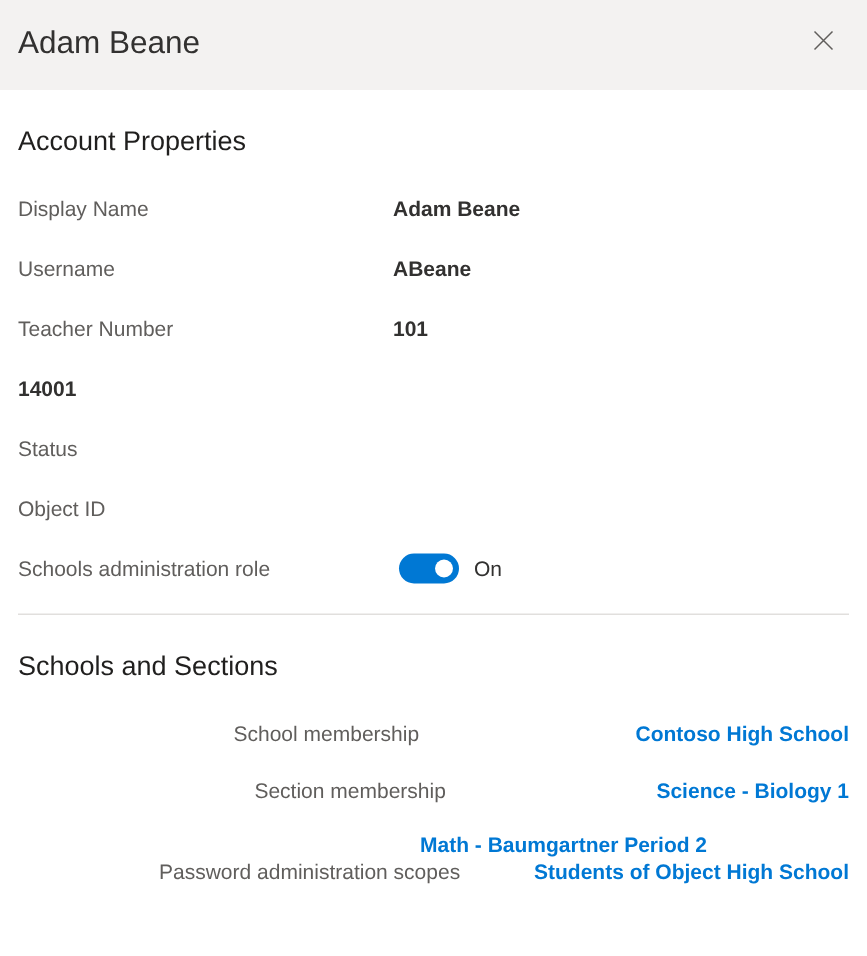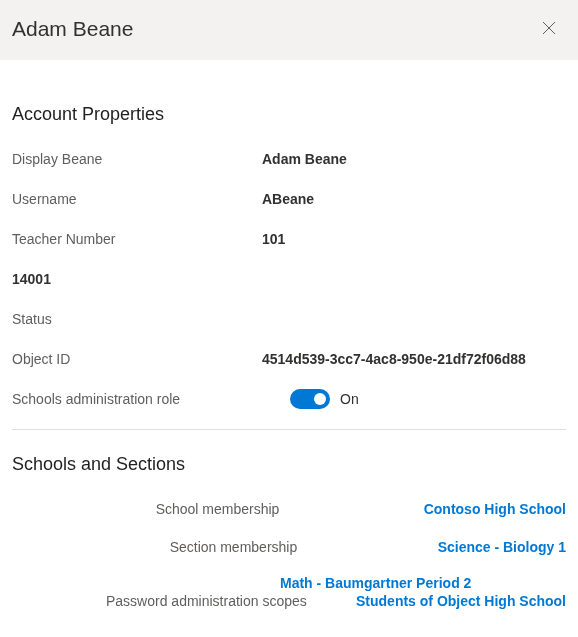--- a/index.html
+++ b/index.html
@@ -26,21 +26,21 @@
       color: #323130;
     }
     .close-btn {
       font-size: 16px;
       color: #605e5c;
       cursor: pointer;
       padding: 4px;
       line-height: 1;
     }
     .content {
-      padding: 24px 12px 0 12px;
+      padding: 4px 12px 0 12px;
     }
     .section-title {
       font-size: 18px;
       font-weight: 400;
       color: #201f1e;
       margin-top: 20px;
       margin-bottom: 24px;
     }
     .section-title.second {
       margin-top: 24px;
@@ -69,21 +69,21 @@
     }
     .toggle-row {
       display: flex;
       align-items: center;
       margin-bottom: 20px;
     }
     .toggle-container {
       display: flex;
       align-items: center;
       gap: 10px;
-      margin-left: 28px;
+      margin-left: 4px;
     }
     .toggle {
       width: 40px;
       height: 20px;
       background: #0078d4;
       border-radius: 10px;
       position: relative;
       cursor: pointer;
     }
     .toggle-knob {
@@ -125,21 +125,21 @@
         <path d="M1 1 L13 13 M13 1 L1 13" stroke="#605e5c" stroke-width="1" fill="none"></path>
       </svg>
   </div>
 </div>
 
 <div class="content">
 
   <div class="section-title">Account Properties</div>
 
   <div class="prop-row">
-    <div class="prop-label">Display Beane</div>
+    <div class="prop-label">Display Name</div>
     <div class="prop-value">Adam Beane</div>
   </div>
 
   <div class="prop-row">
     <div class="prop-label">Username</div>
     <div class="prop-value">ABeane</div>
   </div>
 
   <div class="prop-row">
     <div class="prop-label">Teacher Number</div>
@@ -150,21 +150,20 @@
     <div class="prop-value">14001</div>
   </div>
 
   <div class="prop-row">
     <div class="prop-label">Status</div>
     <div class="prop-value"></div>
   </div>
 
   <div class="prop-row">
     <div class="prop-label">Object ID</div>
-    <div class="prop-value">4514d539-3cc7-4ac8-950e-21df72f06d88</div>
   </div>
 
   <div class="toggle-row">
     <div class="prop-label">Schools administration role</div>
     <div class="toggle-container">
       <div class="toggle">
         <div class="toggle-knob"></div>
       </div>
       <div class="toggle-label">On</div>
     </div>

